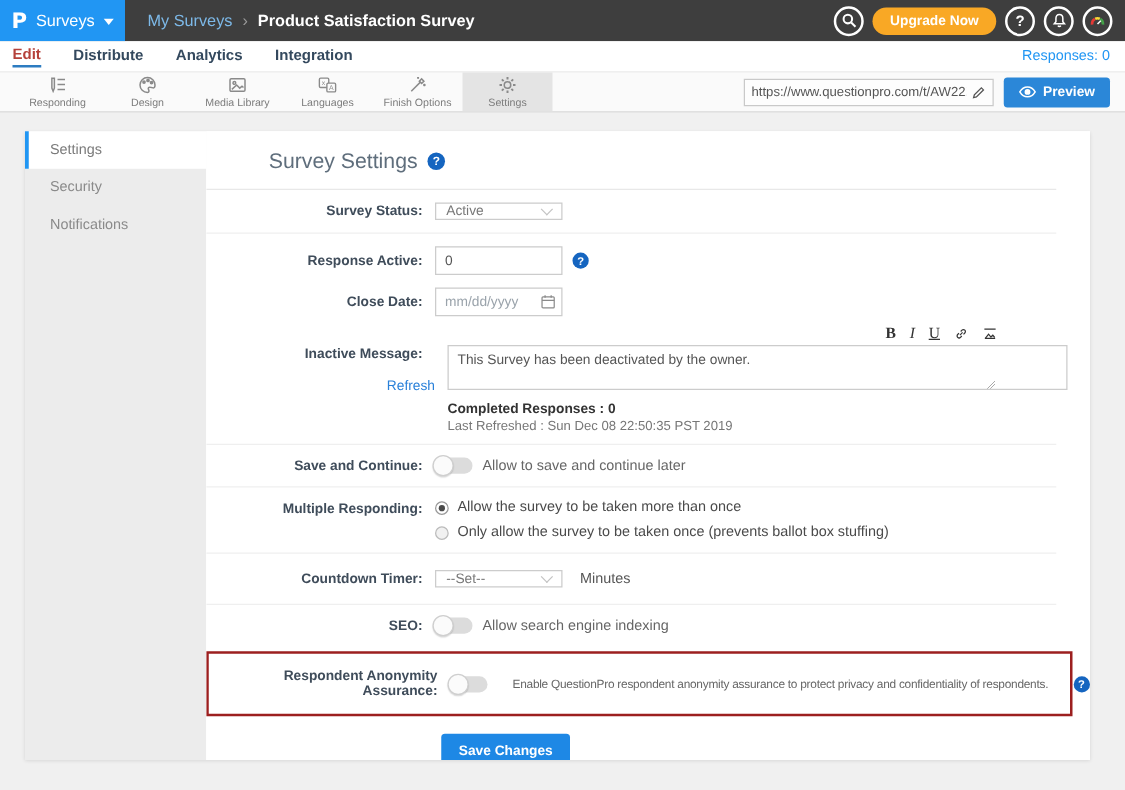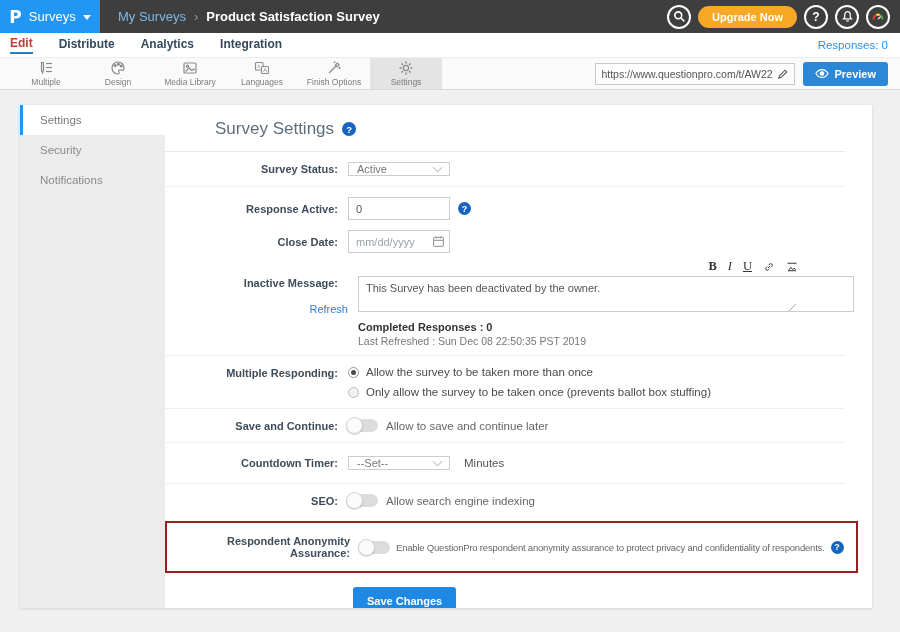--- a/index.html
+++ b/index.html
@@ -251,21 +251,21 @@
 </div>
 
 <div class="toolbar">
   <div class="tool-item">
     <svg width="16" height="16" viewBox="0 0 16 16" fill="none" stroke="#8a8a8a" stroke-width="1.2">
       <path d="M3.5 2.5 L5.5 2.5 L5.5 10.5 L4.5 13 L3.5 10.5 Z"></path>
       <line x1="8" y1="3.5" x2="14" y2="3.5"></line>
         <line x1="8" y1="7.5" x2="14" y2="7.5"></line>
         <line x1="8" y1="11.5" x2="14" y2="11.5"></line>
     </svg>
-    <span class="tool-label">Multiple</span>
+    <span class="tool-label">Responding</span>
   </div>
   <div class="tool-item">
     <svg width="16" height="16" viewBox="0 0 16 16" fill="none" stroke="#8a8a8a" stroke-width="1.2">
       <path d="M8 2 A6 6 0 1 0 8 14 C9.5 14 9.3 12.4 8.8 11.6 C8.2 10.6 9 9.5 10.2 9.8 L12.5 10.3 C13.6 10.5 14 9.3 14 8 A6 6 0 0 0 8 2 Z"></path>
       <circle cx="5.2" cy="5.6" r="0.9" fill="#8a8a8a"></circle>
         <circle cx="8.4" cy="4.3" r="0.9" fill="#8a8a8a"></circle>
         <circle cx="11.2" cy="6" r="0.9" fill="#8a8a8a"></circle>
     </svg>
     <span class="tool-label">Design</span>
   </div>
@@ -401,44 +401,44 @@
           <textarea class="msg-area" style="">This Survey has been deactivated by the owner.</textarea>
           <span class="resize-grip"></span>
         </div>
         <div class="resp-info">
           <div class="resp-line1">Completed Responses : 0</div>
           <div class="resp-line2">Last Refreshed : Sun Dec 08 22:50:35 PST 2019</div>
         </div>
       </div>
     </div>
 
+    <div class="frow">
+      <span class="frow-label">Save and Continue:</span>
+      <div class="ctrl">
+        <span class="toggle">
+            <span class="knob"></span>
+          </span>
+        <span class="toggle-desc">Allow to save and continue later</span>
+      </div>
+    </div>
+
     <div class="frow" style="align-items:flex-start;">
       <span class="frow-label" style="padding-top:1px;">Multiple Responding:</span>
       <div style="display:flex; flex-direction:column; gap:8px;">
         <div class="radio-opt">
           <span class="radio selected"></span>
           <span class="radio-label">Allow the survey to be taken more than once</span>
         </div>
         <div class="radio-opt">
           <span class="radio unselected"></span>
           <span class="radio-label">Only allow the survey to be taken once (prevents ballot box stuffing)</span>
         </div>
       </div>
     </div>
 
-    <div class="frow">
-      <span class="frow-label">Save and Continue:</span>
-      <div class="ctrl">
-        <span class="toggle">
-            <span class="knob"></span>
-          </span>
-        <span class="toggle-desc">Allow to save and continue later</span>
-      </div>
-    </div>
-
     <div class="frow" style="padding:13px 27px 13px 0;">
       <span class="frow-label">Countdown Timer:</span>
       <div class="ctrl">
         <div class="selectbox">
           <span>--Set--</span>
           <span class="chev"></span>
         </div>
         <span class="toggle-desc" style="color:#555; margin-left:6px;">Minutes</span>
       </div>
     </div>
@@ -448,21 +448,21 @@
       <div class="ctrl">
         <span class="toggle">
             <span class="knob"></span>
           </span>
         <span class="toggle-desc">Allow search engine indexing</span>
       </div>
     </div>
 
     <div class="anon-box">
       <span class="frow-label" style="width:193px;">Respondent Anonymity Assurance:</span>
-      <div class="ctrl" style="gap:6px;justify-content:flex-end;">
+      <div class="ctrl" style="gap:20px;justify-content:flex-end;">
         <span class="toggle">
             <span class="knob"></span>
           </span>
         <span class="anon-desc">Enable QuestionPro respondent anonymity assurance to protect privacy and confidentiality of respondents.</span>
         <span class="qmark small">?</span>
       </div>
     </div>
 
     <div class="save-row">
       <button class="save-btn">Save Changes</button>

